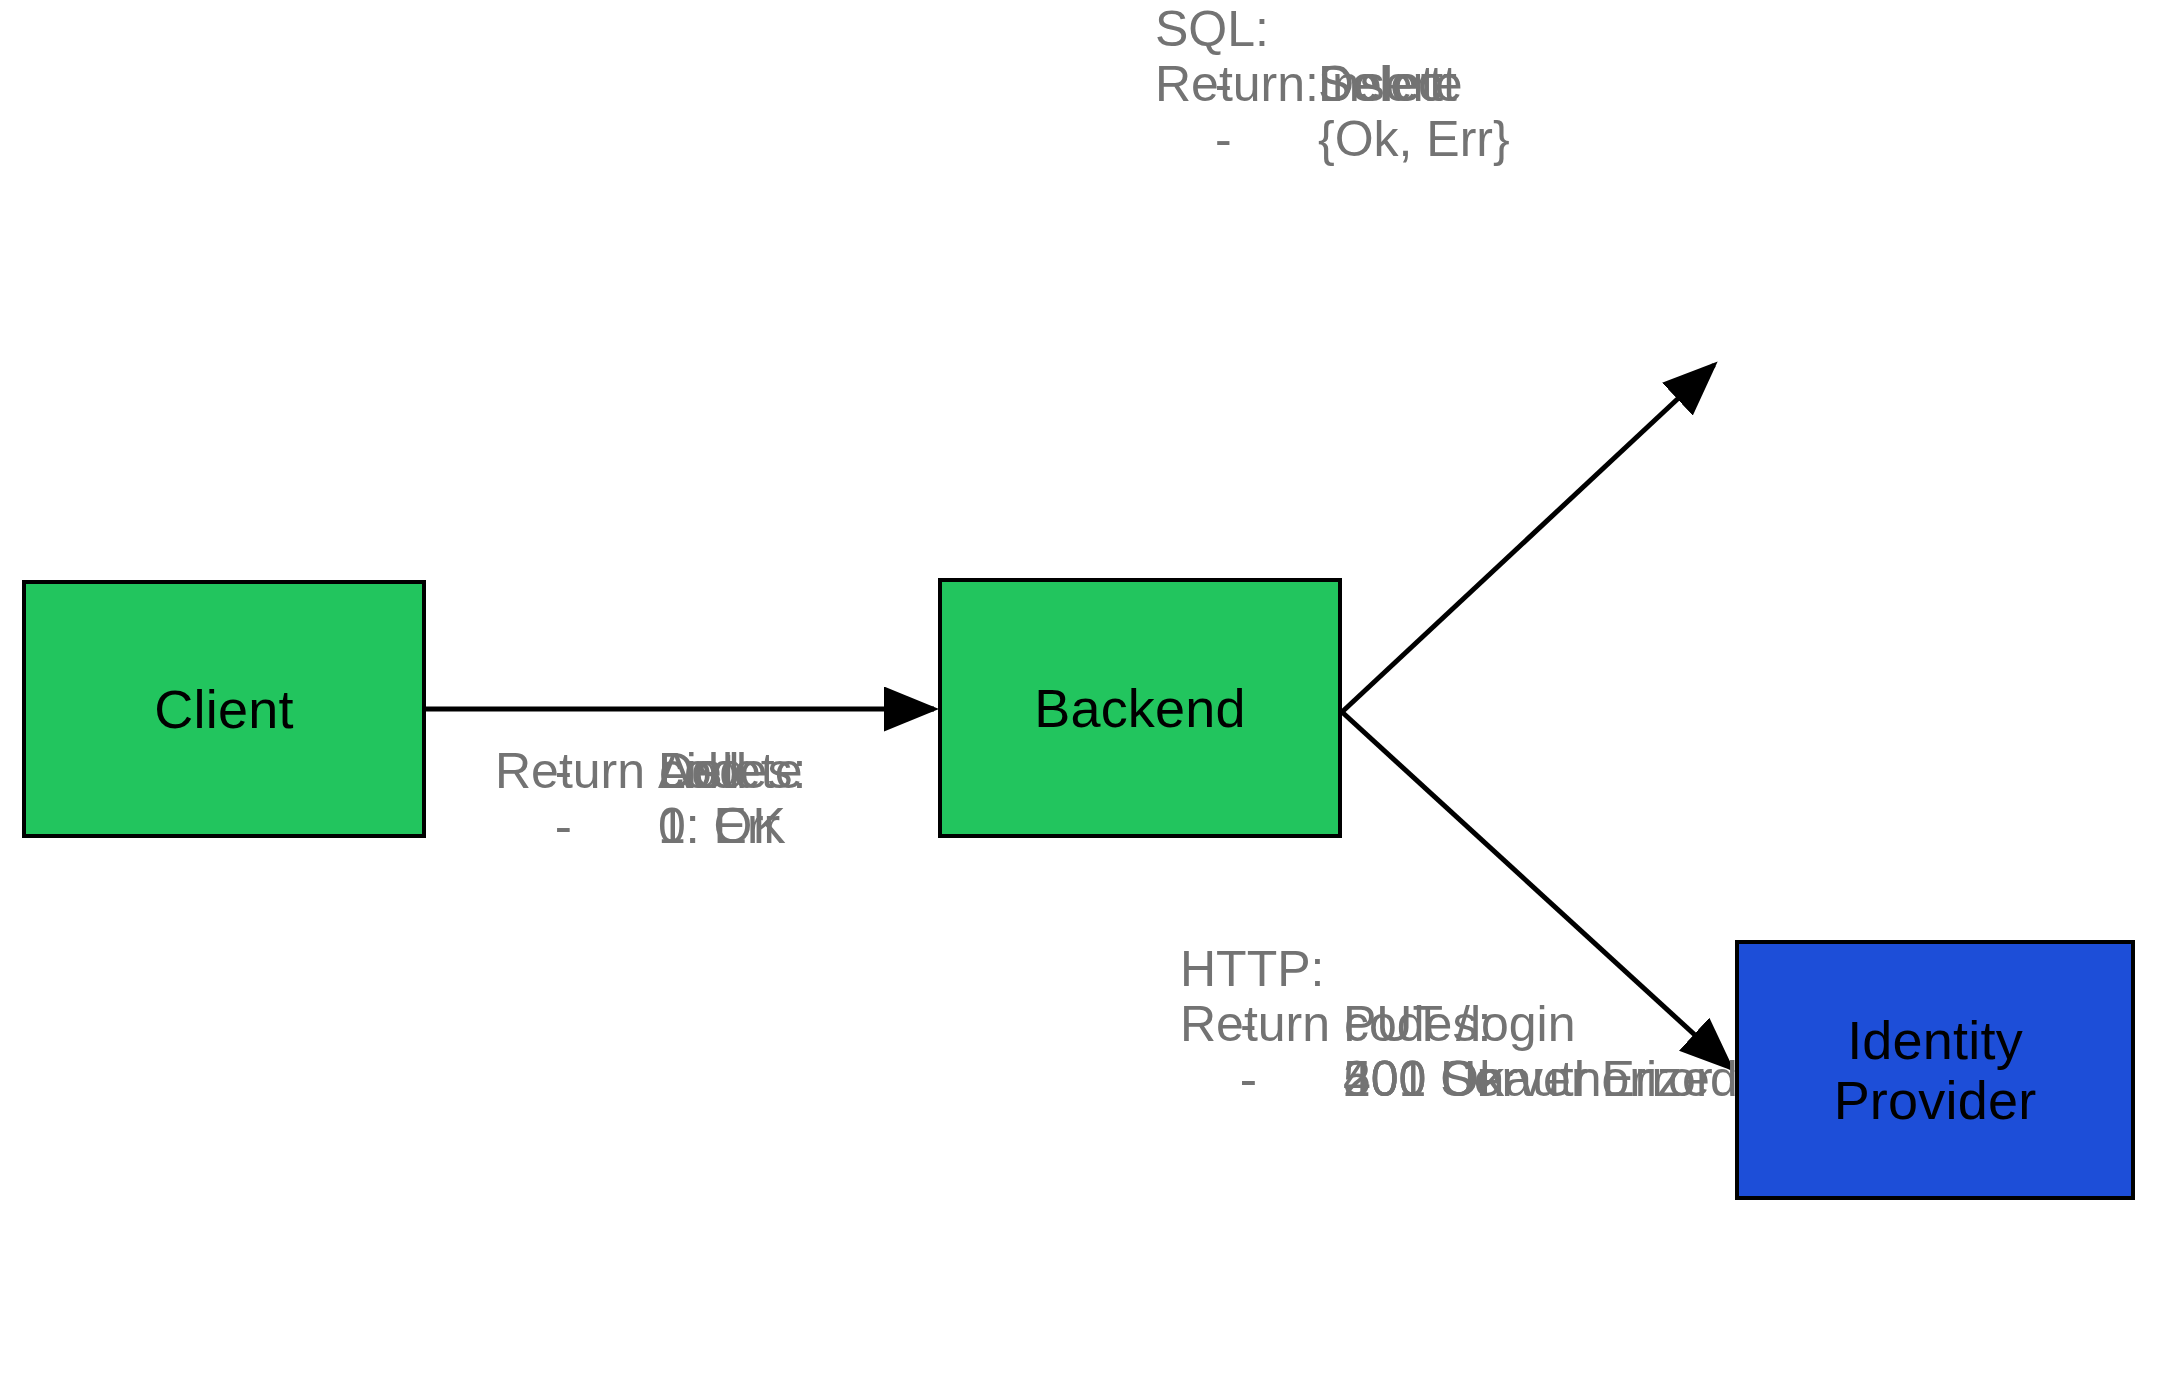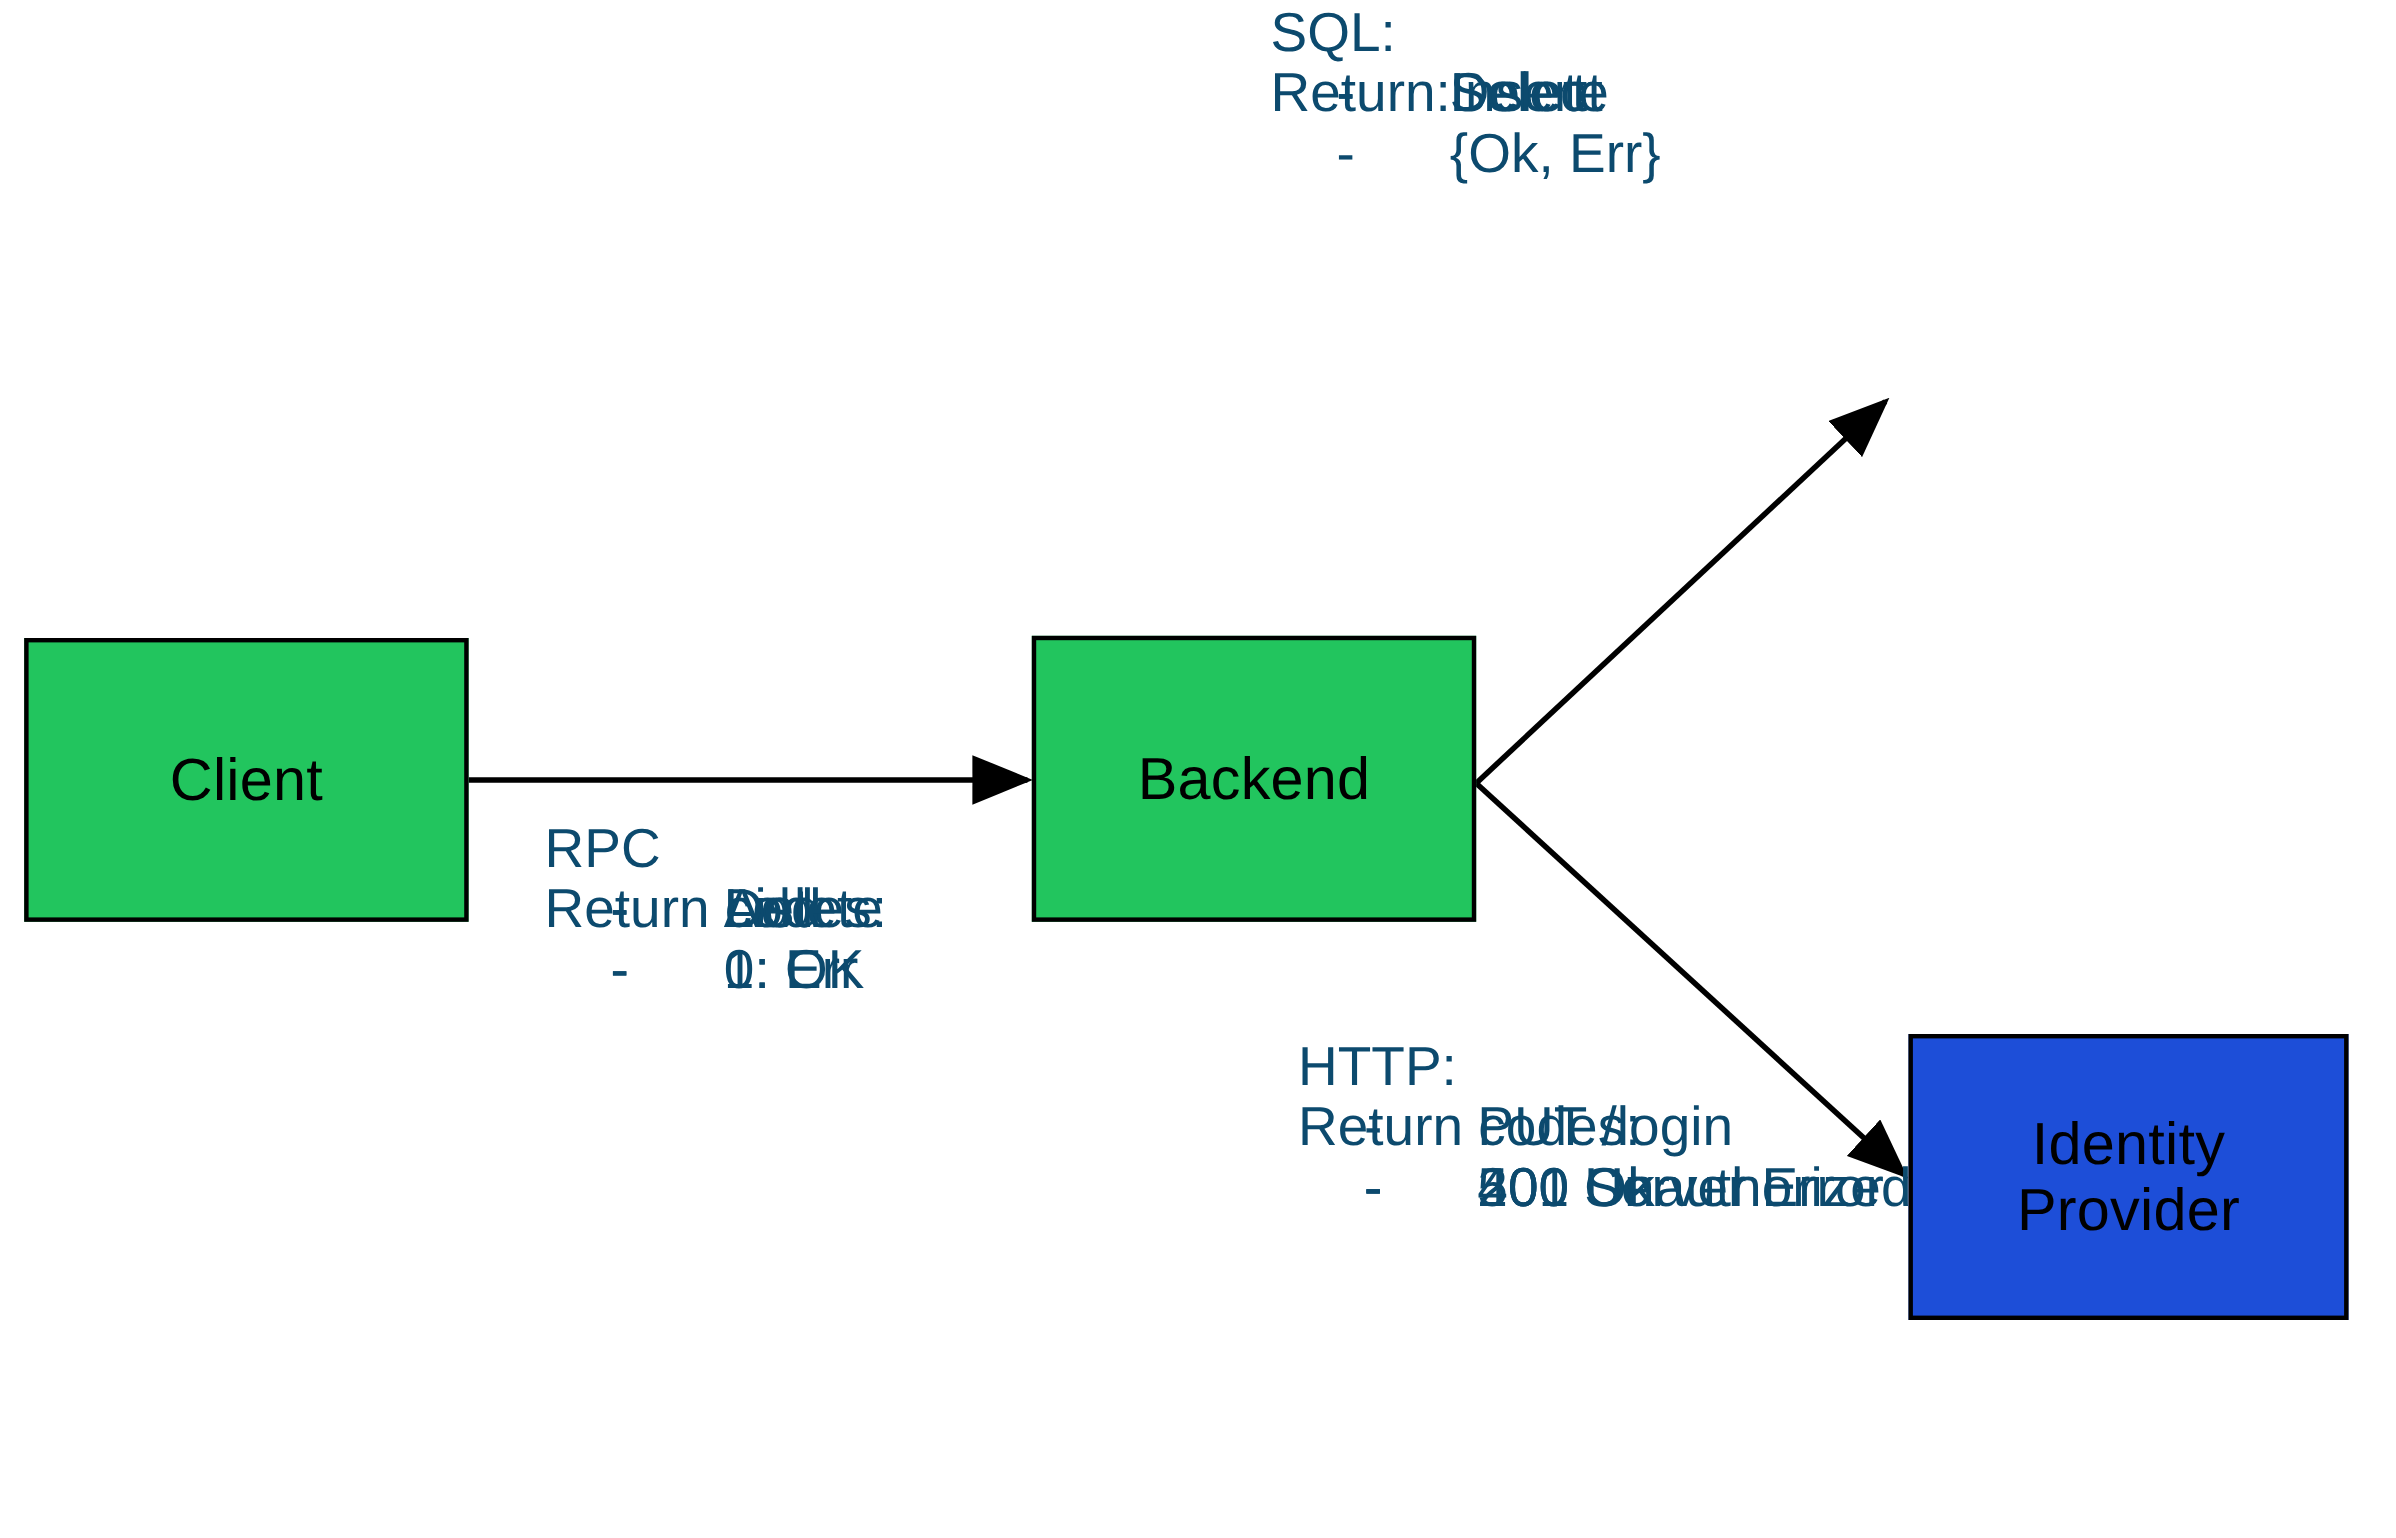--- a/index.html
+++ b/index.html
@@ -85,21 +85,21 @@
     top: 0;
     width: 2178px;
     height: 1398px;
     pointer-events: none;
   }
   .annot {
     position: absolute;
     font-size: 50px;
     line-height: 55px;
     white-space: nowrap;
-    color: #0c4a6e;
+    color: #737373;
   }
   .annot .hdr {
     display: block;
   }
   .annot .row {
     display: block;
     position: relative;
   }
   .annot .row .dash {
     position: absolute;
@@ -172,21 +172,20 @@
       <span class="txt">Delete</span>
     </span>
     <span class="hdr">Return:</span>
     <span class="row">
       <span class="dash">-</span>
       <span class="txt">{Ok, Err}</span>
     </span>
   </div>
 
   <div id="annot-rpc" class="annot">
-    <span class="hdr">RPC</span>
     <span class="row">
       <span class="dash">-</span>
       <span class="txt">Add</span>
     </span>
     <span class="row">
       <span class="dash">-</span>
       <span class="txt">List</span>
     </span>
     <span class="row">
       <span class="dash">-</span>

